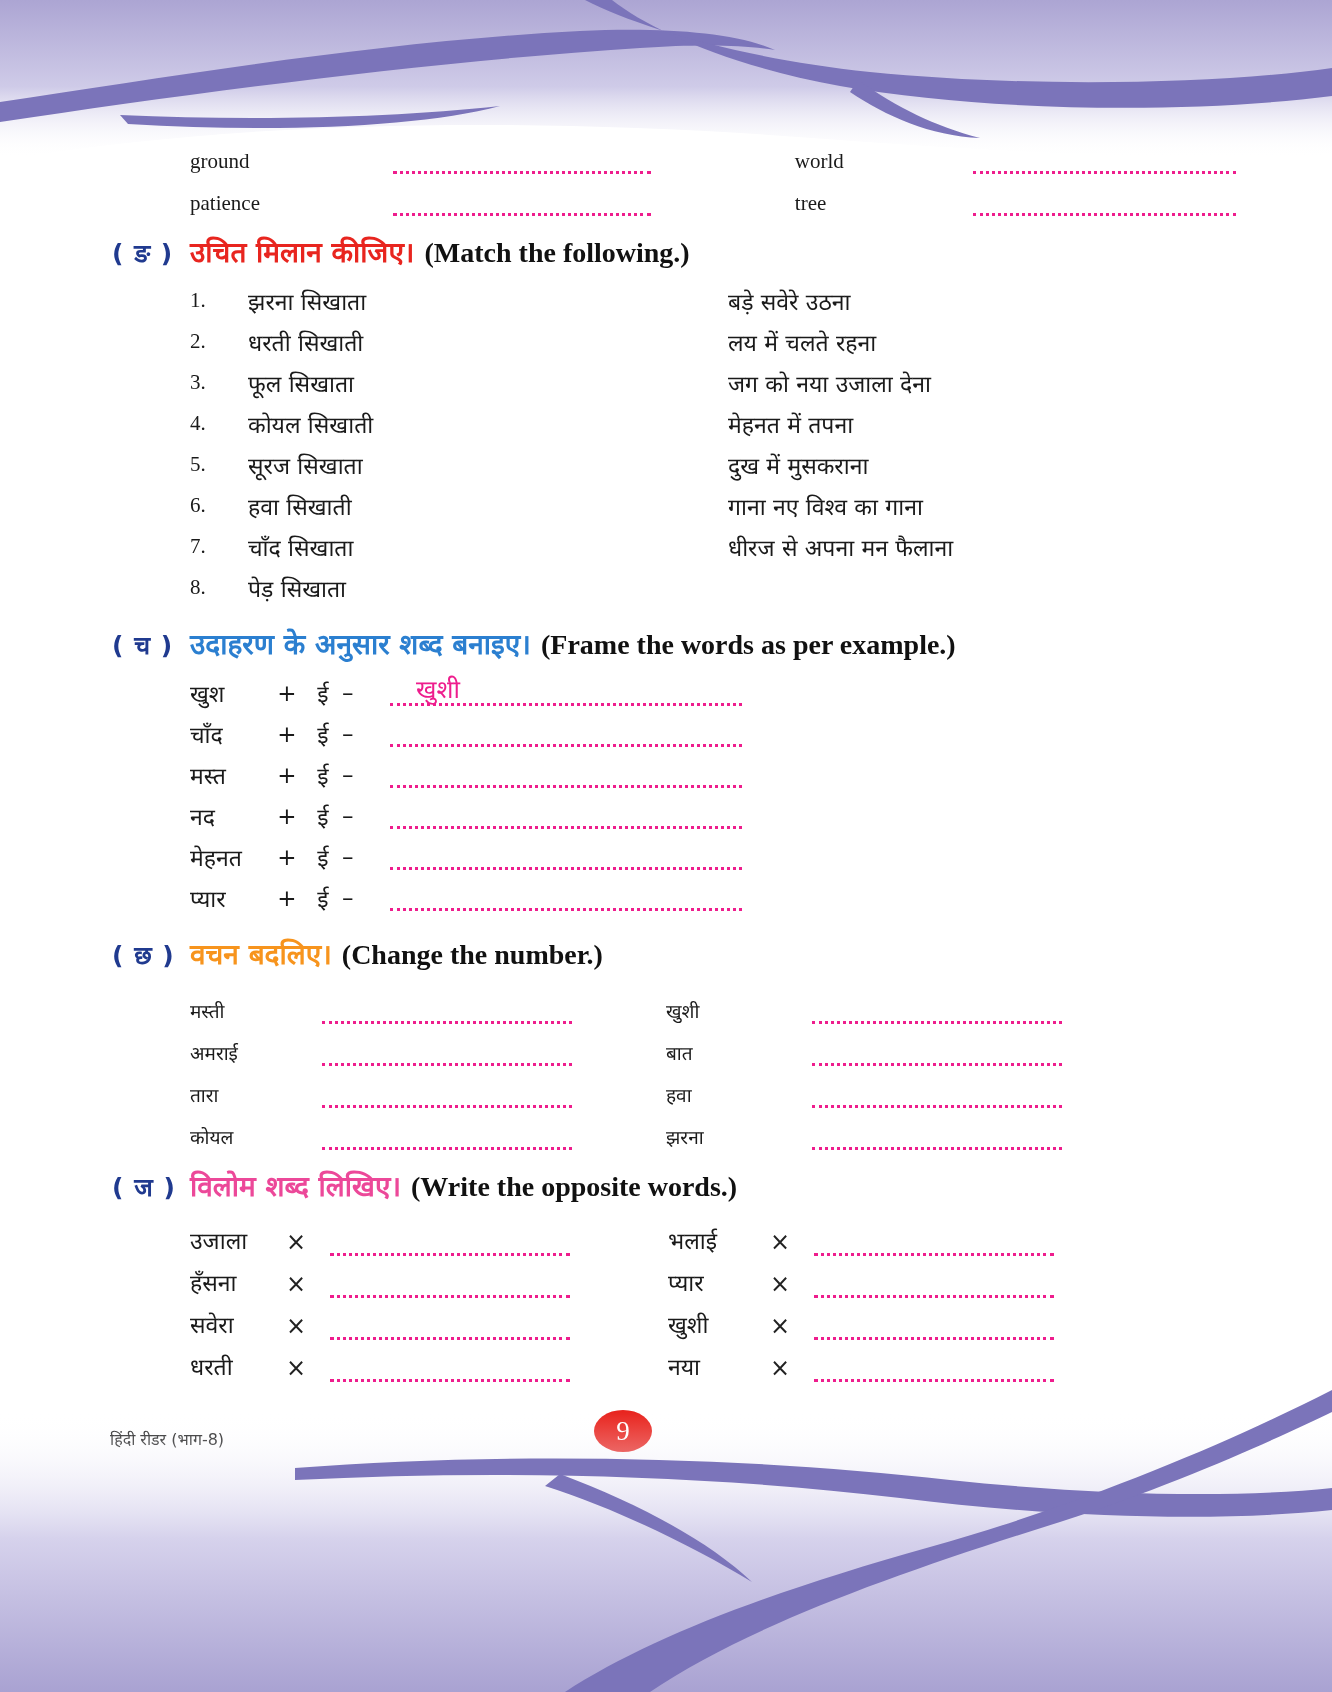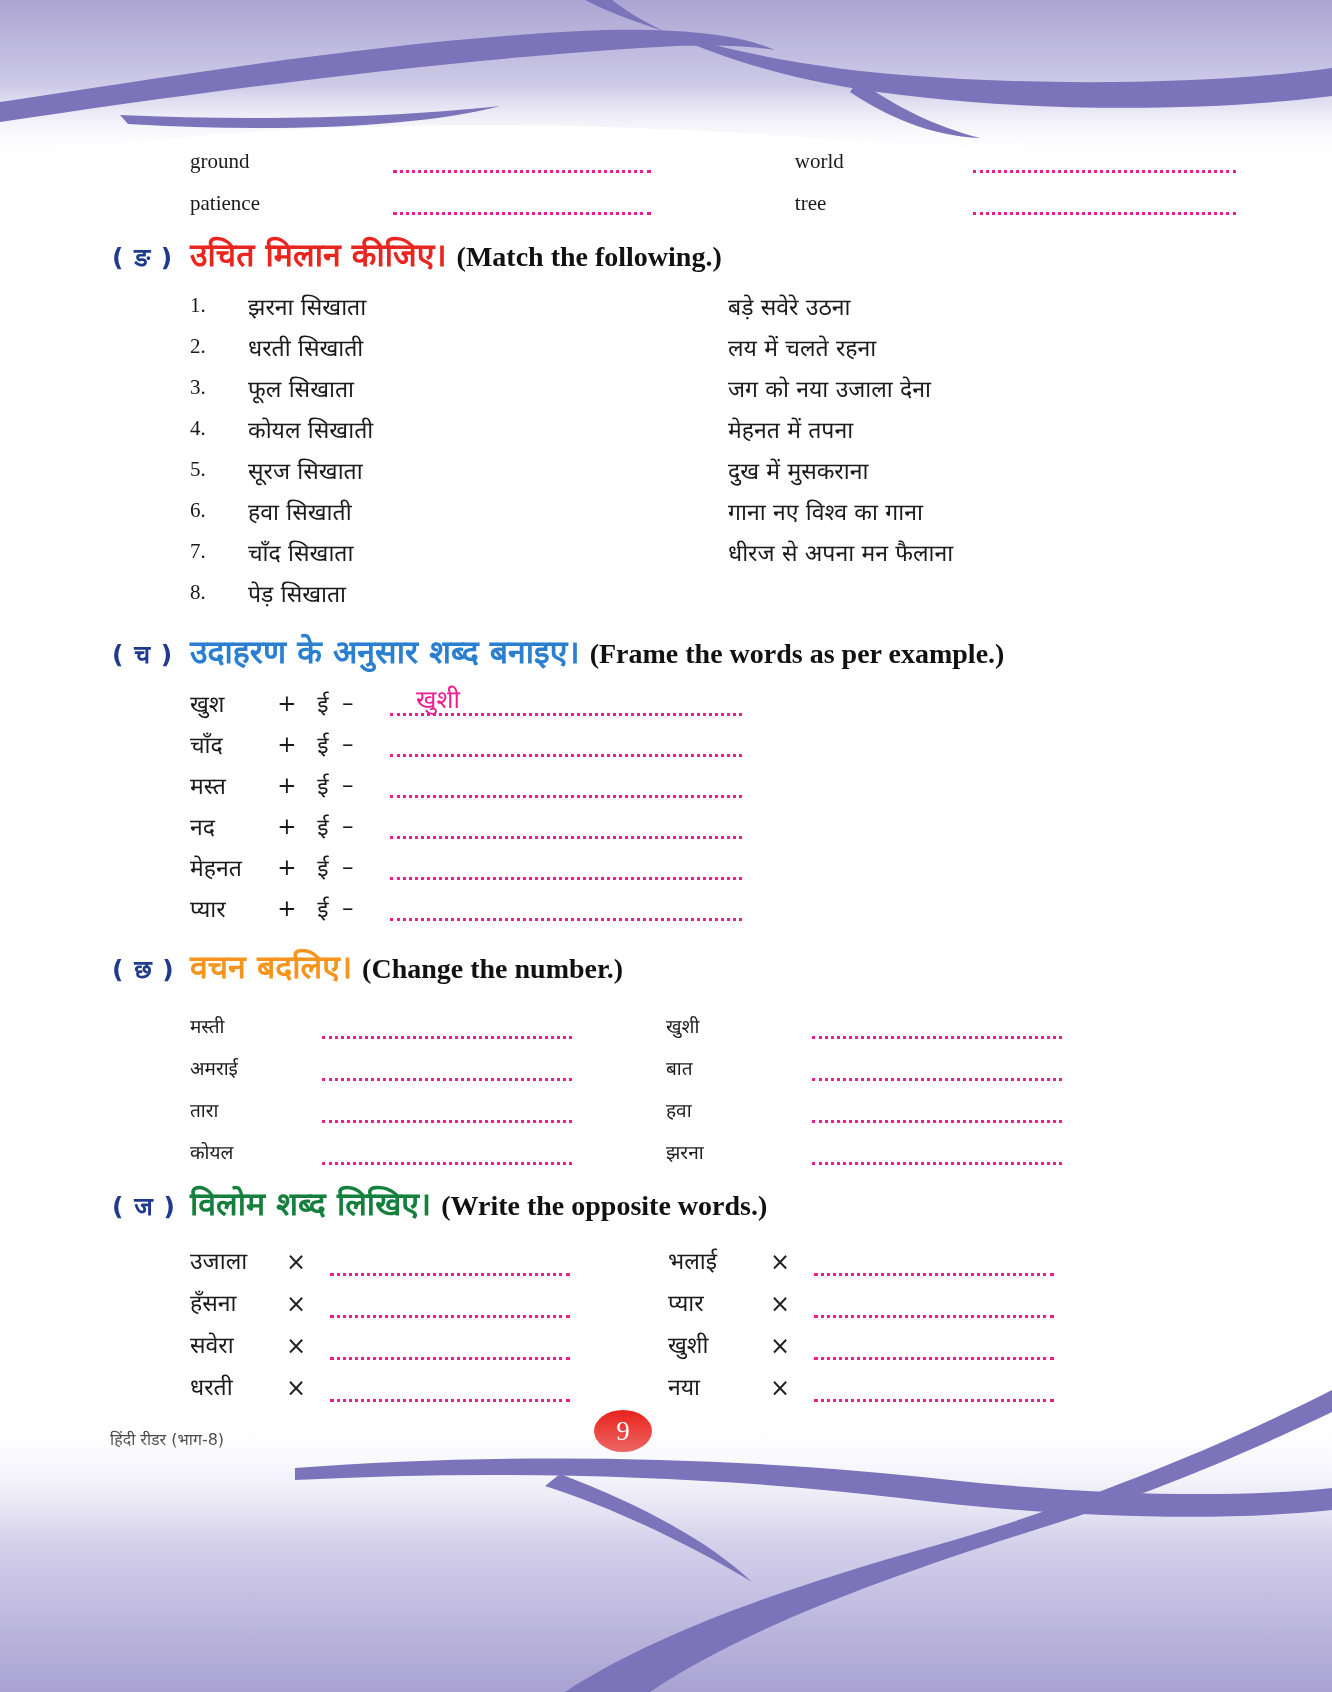--- a/index.html
+++ b/index.html
@@ -13,36 +13,36 @@
   .deco-top { top:0; height:175px; }
   .deco-bottom { bottom:0; height:310px; }
 
   .content { position:absolute; top:148px; left:112px; right:96px; }
 
   .serif { font-family:"Liberation Serif","DejaVu Serif",serif; }
 
   .dots { display:inline-block; height:1.15em; border-bottom:3px dotted #ee1d8d; }
 
   
-  .vocab-row { display:flex; align-items:center; height:26px; margin:0 0 16px 78px; font-size:21px;gap:48px; }
+  .vocab-row { display:flex; align-items:flex-end; height:26px; margin:0 0 16px 78px; font-size:21px;gap:48px; }
   .v-word  { width:158px; }
   .v-line1 { width:262px; margin-right:96px; }
   .v-word2 { width:132px; }
   .v-line2 { width:268px; }
 
   
   .sec-head { display:flex; align-items:baseline; margin:16px 0 10px 0; }
   .sec-marker { width:78px; font-size:25px; font-weight:bold; color:#203a8f; letter-spacing:1px; }
-  .sec-title { font-size:32px; font-weight:bold; }
+  .sec-title { font-size:28px; font-weight:bold; }
   .sec-sub { font-size:28px; font-weight:bold; margin-left:10px; color:#111;
              font-family:"Liberation Serif","DejaVu Serif",serif; }
   .t-red    { color:#e8251f; }
   .t-blue   { color:#2b7fd0; }
   .t-orange { color:#f7941d; }
-  .t-green  { color:#15803d; }
+  .t-green  { color:#ec4899; }
 
   
   .m-row { display:flex; align-items:center; height:41px; margin-left:78px; font-size:23px; }
   .m-num  { width:58px; font-size:21px; font-family:"Liberation Serif","DejaVu Serif",serif; }
   .m-left { width:480px; }
   .m-right{ flex:1; }
 
   
   .f-row { display:flex; align-items:center; height:41px; margin-left:78px; font-size:23px; }
   .f-word   { width:80px; }

